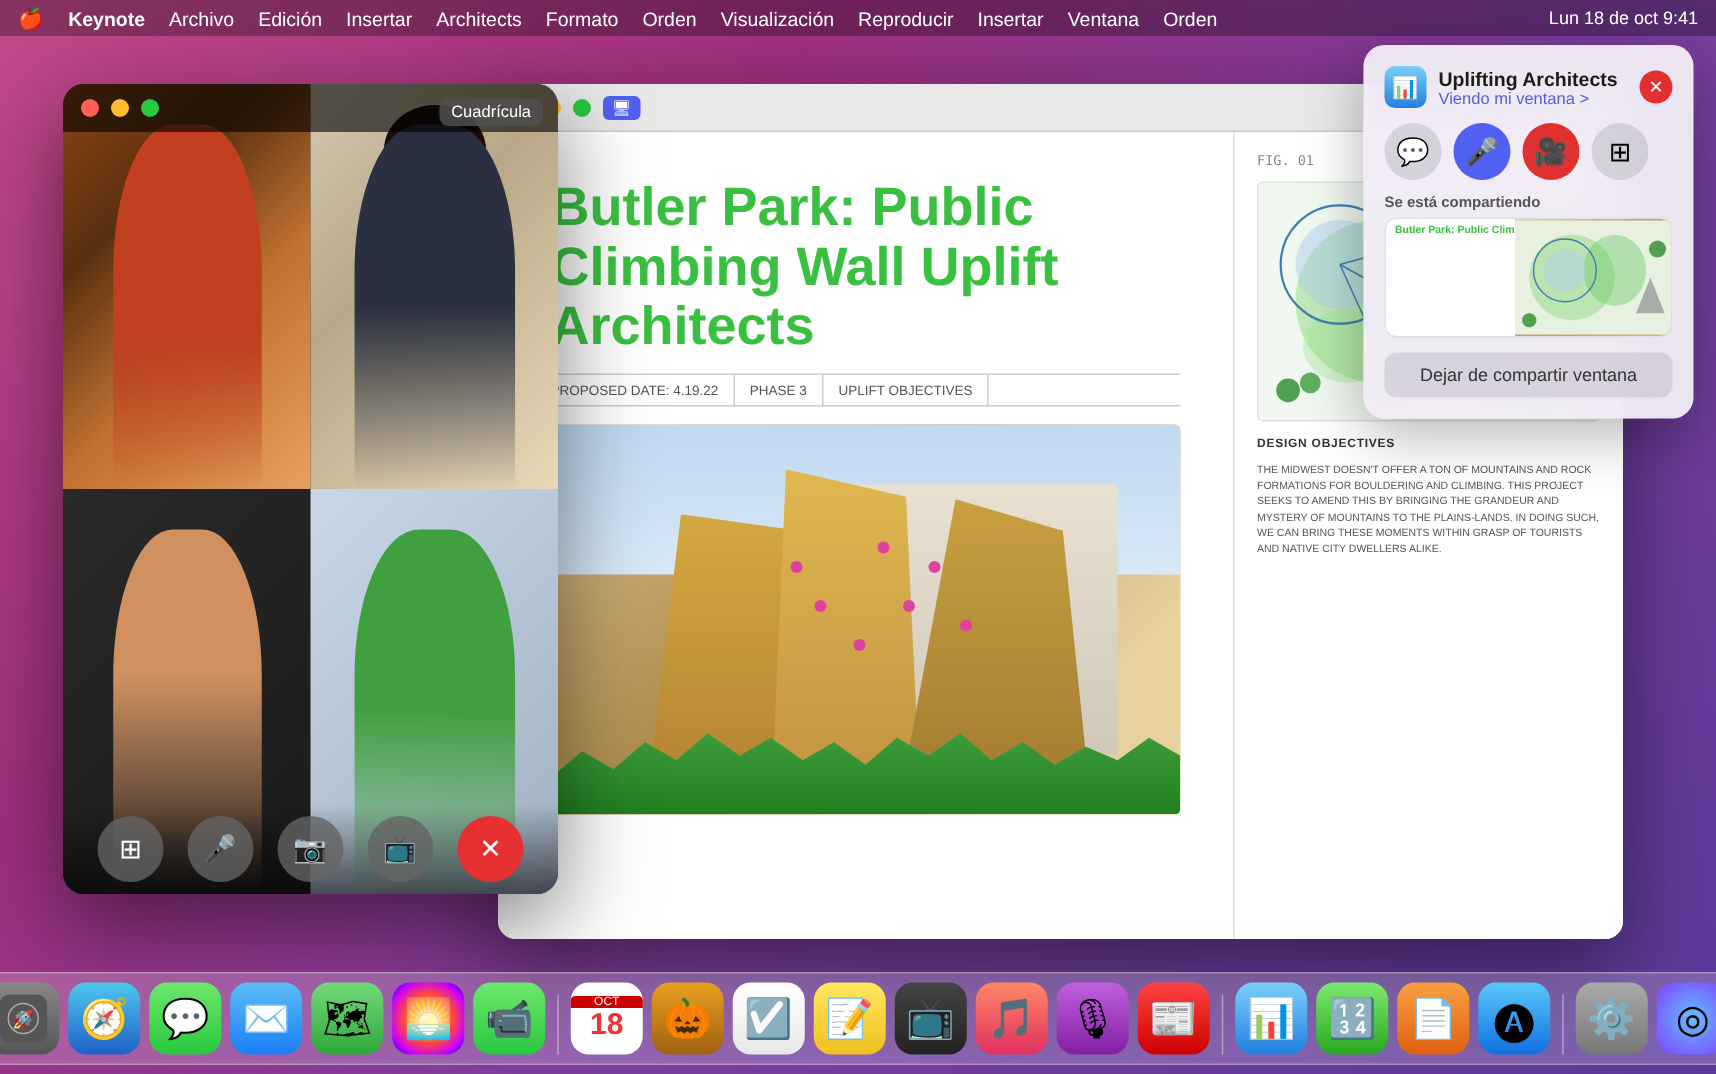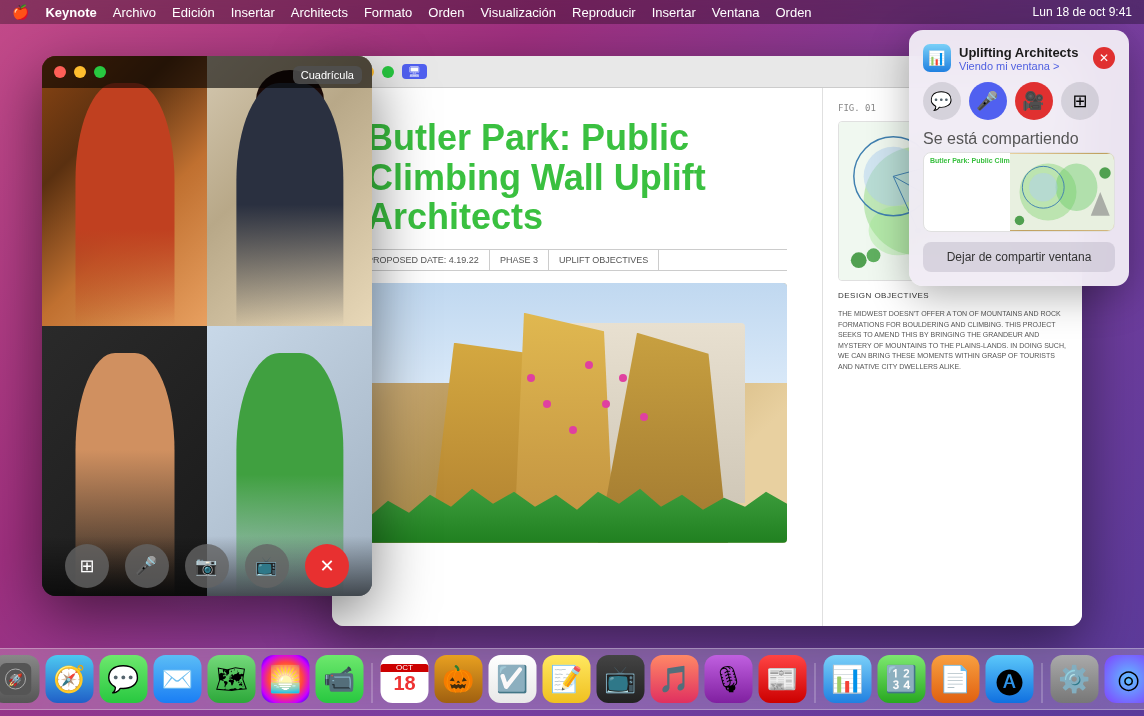--- a/index.html
+++ b/index.html
@@ -387,21 +387,21 @@
       background: #f8f8f8;
       border: 1px solid #e0e0e0;
       border-radius: 4px;
       position: relative;
       overflow: hidden;
       margin-bottom: 10px;
     }
     
     .design-objectives {
       font-size: 8px;
-      font-weight: 400;
+      font-weight: 700;
       color: #333;
       letter-spacing: 0.5px;
       margin-bottom: 9px;
       text-transform: uppercase;
     }
     .design-text {
       font-size: 7px;
       color: #555;
       line-height: 1.5;
     }
@@ -468,23 +468,24 @@
       align-items: center;
       justify-content: center;
       font-size: 18px;
       cursor: pointer;
     }
     .notif-ctrl-btn.chat { background: rgba(150,150,160,0.3); }
     .notif-ctrl-btn.mic { background: #5060f0; color: white; }
     .notif-ctrl-btn.video { background: #e03030; color: white; }
     .notif-ctrl-btn.share { background: rgba(150,150,160,0.3); }
     .notif-sharing-label {
-      font-size: 16px;
+      font-size: 10px;
       color: #555;
       margin: 6px 0 4px;
+      font-weight: bold;
     }
     .notif-preview {
       width: 100%;
       height: 80px;
       background: white;
       border-radius: 8px;
       overflow: hidden;
       position: relative;
       border: 1px solid #e0e0e0;
     }

